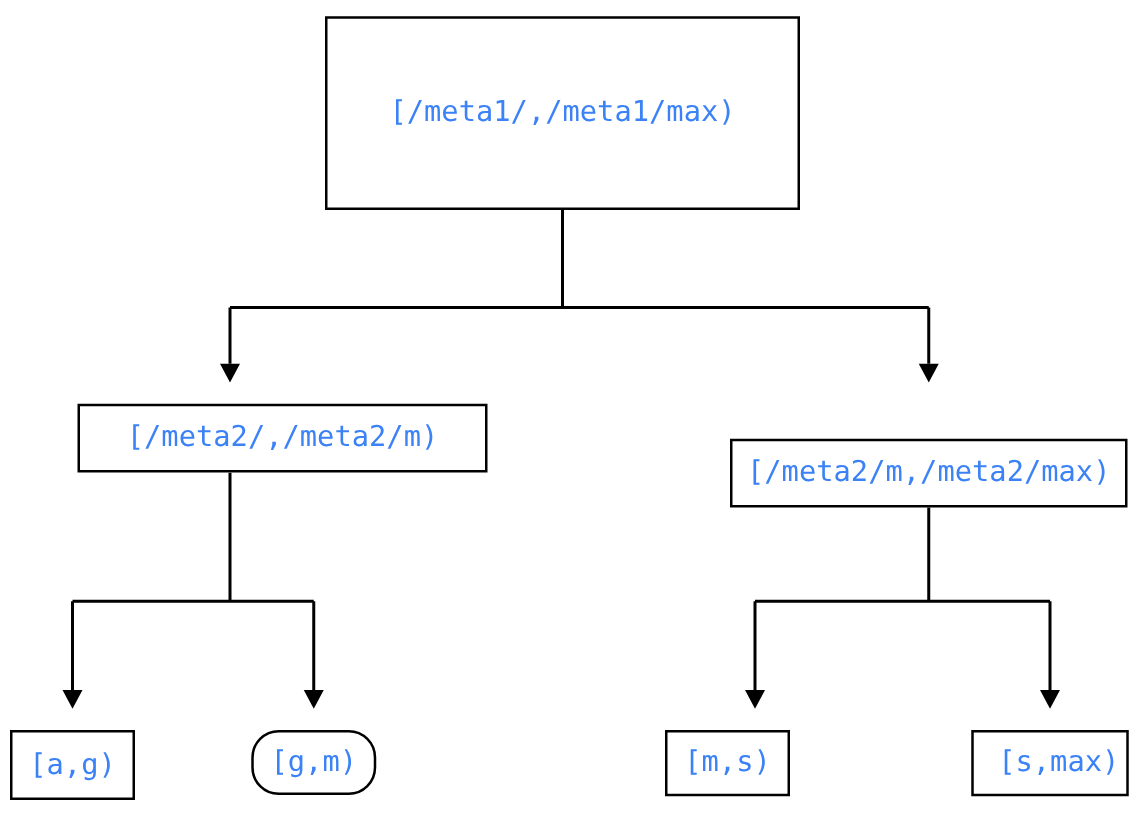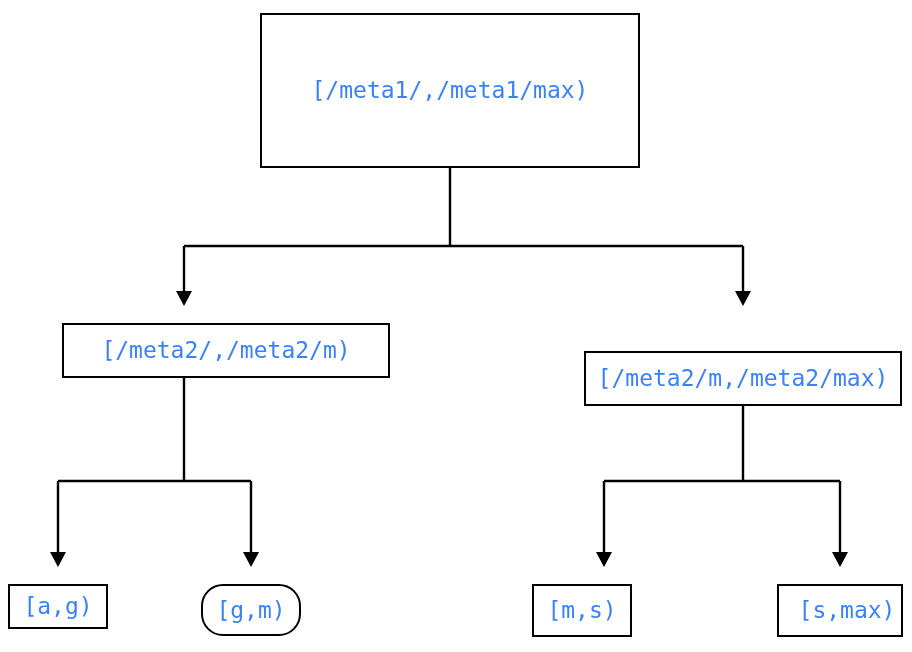--- a/index.html
+++ b/index.html
@@ -40,21 +40,21 @@
     display: flex;
     align-items: center;
     justify-content: center;
     font-size: 23px;
     line-height: 1;
     white-space: nowrap;
   }
   .node-root   { left: 260px; top: 13px;  width: 380px; height: 155px; }
   .node-l1-left  { left: 20px;  top: 323px; width: 328px; height: 55px; margin-left: 42px; }
   .node-l1-right { left: 584px; top: 323px; width: 318px; height: 55px; margin-top: 28px; }
-  .node-leaf-ag   { left: 8px;   top: 584px; width: 100px; height: 45px; }
+  .node-leaf-ag   { left: 8px;   top: 584px; width: 100px; height: 56px; }
   .node-leaf-gm   { left: 201px; top: 584px; width: 100px; height: 52px; border-radius: 22px; }
   .node-leaf-ms   { left: 532px; top: 584px; width: 100px; height: 53px; }
   .node-leaf-smax { left: 777px; top: 584px; width: 126px; height: 53px; padding-left: 14px; }
 </style>
 </head>
 <body>
 
 <div class="canvas">
 
   <svg class="connectors" width="912" height="652" viewBox="0 0 912 652" xmlns="http://www.w3.org/2000/svg">

